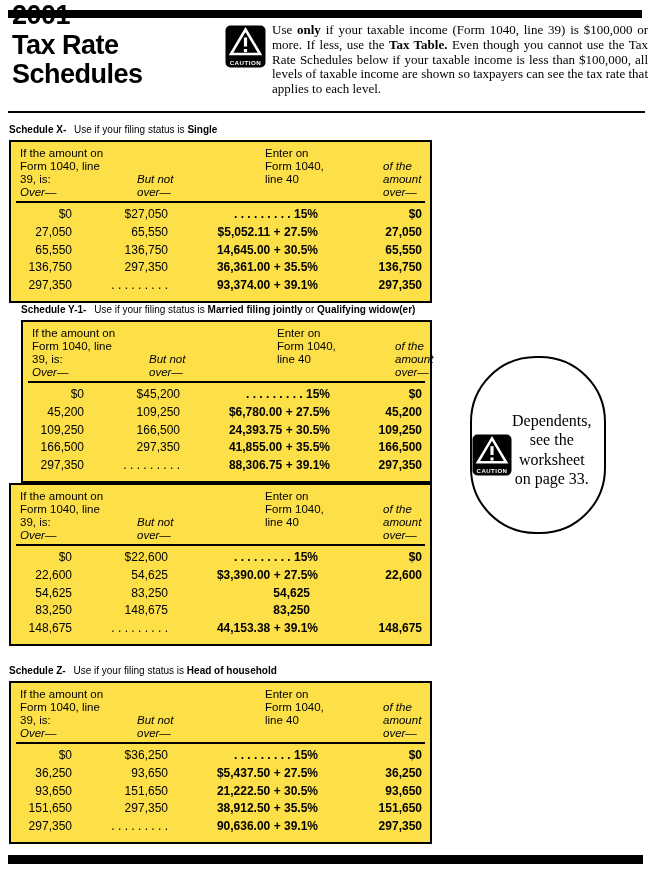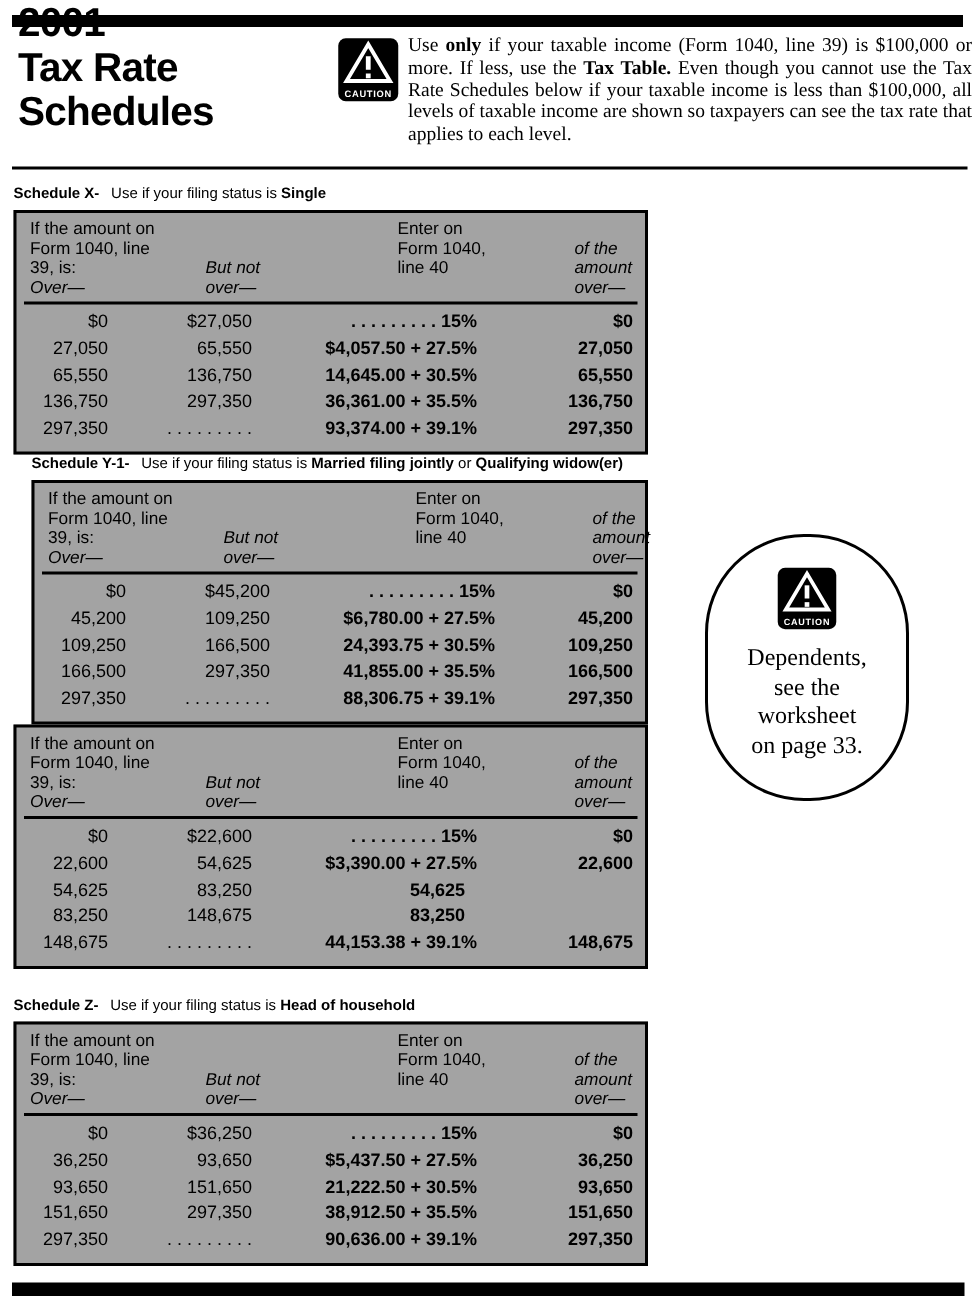--- a/index.html
+++ b/index.html
@@ -25,39 +25,39 @@
     position:absolute; left:272px; top:23px; width:376px;
     font-family:"Liberation Serif", serif; font-size:13px; line-height:14.8px;
     text-align:justify;
   }
   .b { font-weight:bold; }
 
   .schedule { position:absolute; left:9px; width:423px; }
   .sched-title { font-size:10px; line-height:14px; margin-bottom:3px; white-space:nowrap; }
   .sched-title span:first-child { margin-right:5px; }
 
-  .tax-box { border:2px solid #000; background:#a3a3a3; }
+  .tax-box { border:2px solid #000; background:#fde047; }
   .tax-head {
     display:grid; grid-template-columns:117px 128px 118px auto;
     padding:5px 6px 0 9px; min-height:56px;
     font-size:11.5px; line-height:13px; align-items:start;
   }
   .tax-head .h2, .tax-head .h4 { align-self:end; font-style:italic; }
   .tax-head .over { font-style:italic; }
   .tax-sep { border-top:2.5px solid #000; margin:2px 5px 0 5px; }
   .tax-rows { padding:3px 0 6px 0; }
   .tax-row { display:grid; grid-template-columns:61px 96px 150px auto; font-size:12px; line-height:17.8px; }
   .tax-row .c1, .tax-row .c2 { text-align:right; }
   .tax-row .c3, .tax-row .c4 { text-align:right; font-weight:bold; }
   .tax-row .c4 { padding-right:8px; }
 
   .oval {
     position:absolute; left:470px; top:356px; width:136px; height:178px;
     border:2.5px solid #000; border-radius:66px; background:#fff;
-    display:flex; flex-direction:column; align-items:center;
+    display:flex; flex-direction:row; align-items:center;
   }
   .oval .caution-oval { position:static; width:40px; height:42px; margin-top:20px; }
   .oval-text {
     margin-top:9px; text-align:center;
     font-family:"Liberation Serif", serif; font-size:16px; line-height:19.5px;
   }
 </style>
 </head>
 <body>
 
@@ -113,21 +113,21 @@
         <div class="tax-rows">
           <div class="tax-row">
             <div class="c1">$0</div>
             <div class="c2">$27,050</div>
             <div class="c3">. . . . . . . . . 15%</div>
             <div class="c4">$0</div>
           </div>
           <div class="tax-row">
             <div class="c1">27,050</div>
             <div class="c2">65,550</div>
-            <div class="c3">$4,057.50 + 27.5%</div>
+            <div class="c3">$5,052.11 + 27.5%</div>
             <div class="c4">27,050</div>
           </div>
           <div class="tax-row">
             <div class="c1">65,550</div>
             <div class="c2">136,750</div>
             <div class="c3">14,645.00 + 30.5%</div>
             <div class="c4">65,550</div>
           </div>
           <div class="tax-row">
             <div class="c1">136,750</div>

